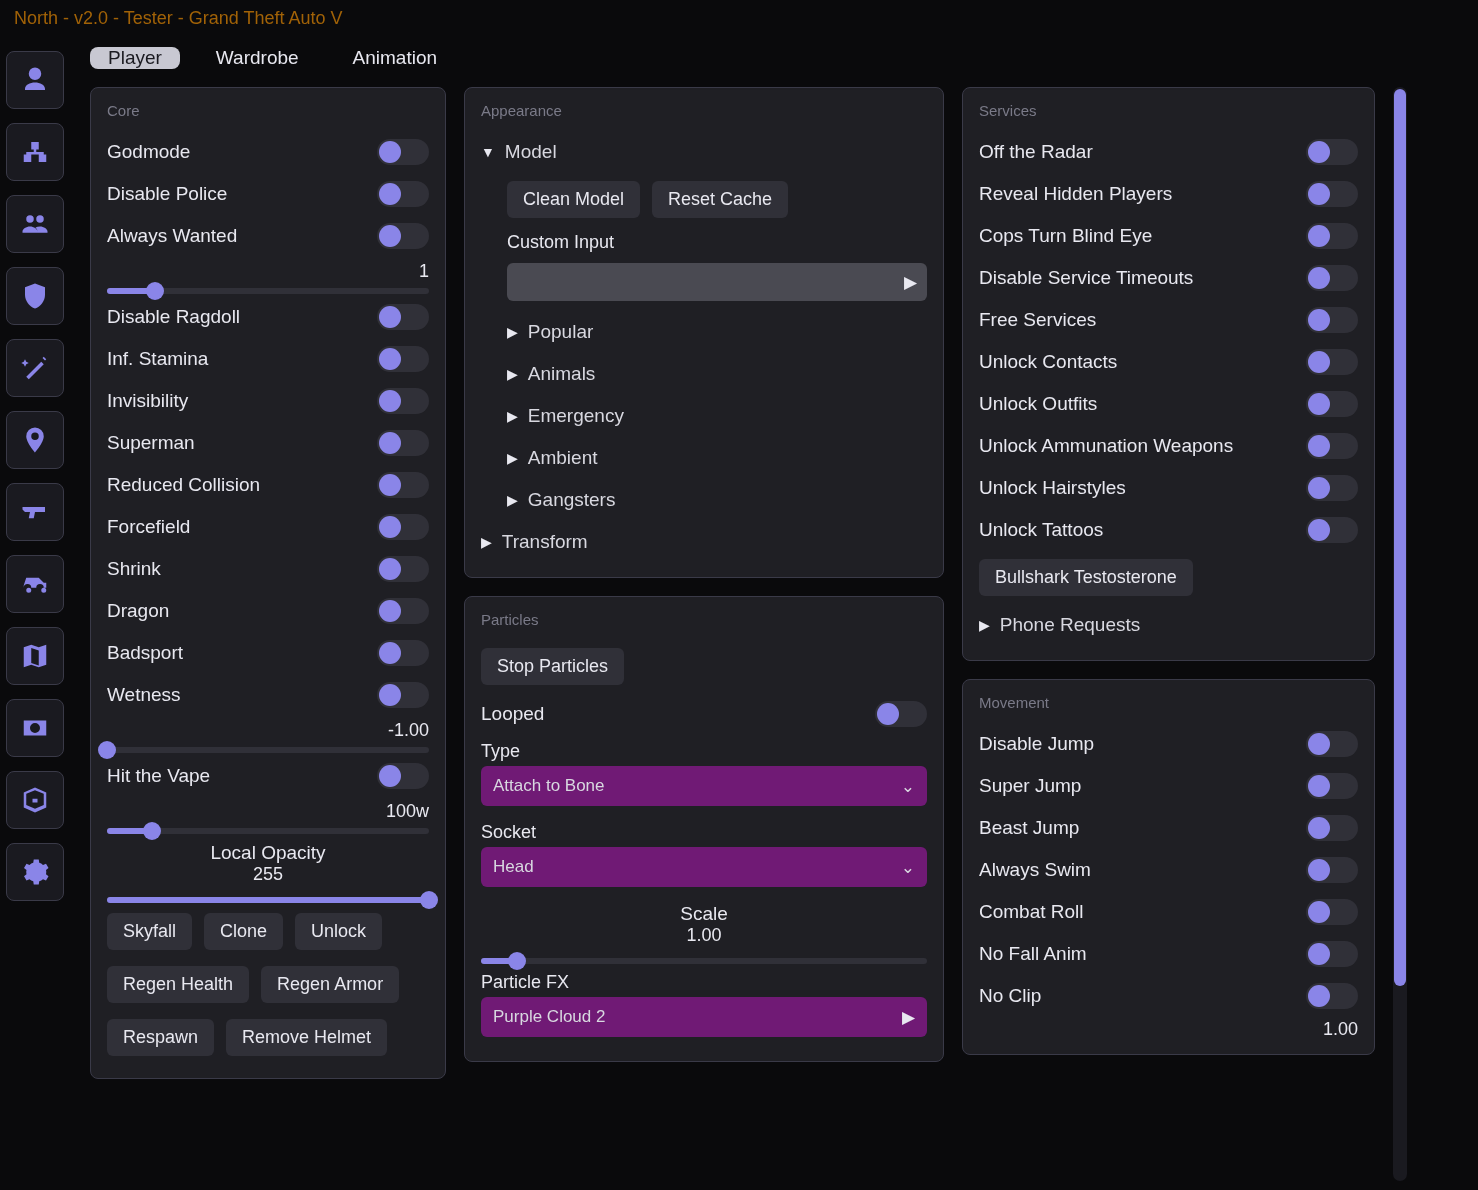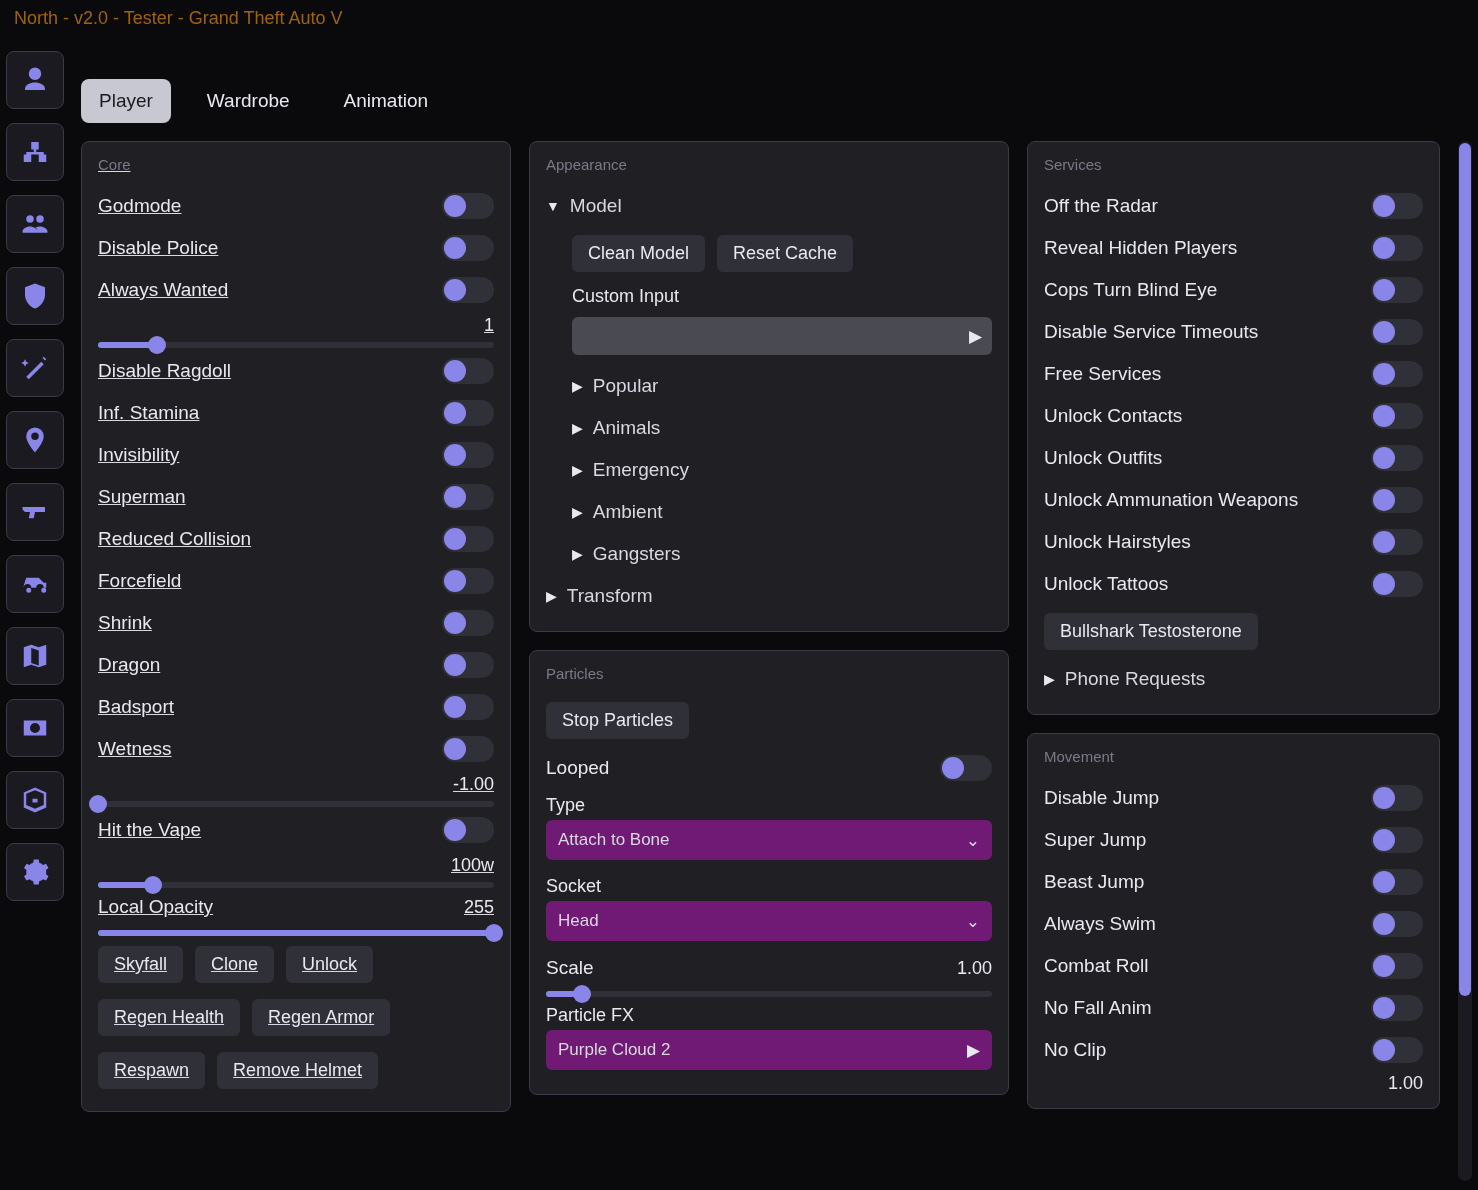--- a/index.html
+++ b/index.html
@@ -46,40 +46,39 @@
     flex-direction: column;
     gap: 14px;
   }
   .tabs {
     display: flex;
     gap: 18px;
     padding: 4px 0;
     align-items: center;
   }
   .tab {
-    padding: 11px 18px;
+    padding: 0 18px;
     border-radius: 8px;
     cursor: pointer;
     font-size: 19px;
     color: #e8e8f0;
-    margin-top: 32px;
   }
   .tab.active {
     background: #c8c8d2;
     color: #1a1a20;
     font-weight: 500;
   }
   .columns {
     display: flex;
     gap: 18px;
     flex: 1;
     overflow: hidden;
   }
   .col { display: flex; flex-direction: column; gap: 18px; }
-  .col1 { width: 430px; text-decoration: underline; }
+  .col1 { width: 356px; }
   .col2 { width: 480px; }
   .col3 { width: 413px; }
   .panel {
     background: #1f1f24;
     border: 1px solid #3a3a48;
     border-radius: 8px;
     padding: 14px 16px;
   }
   .panel-title {
     font-size: 15px;
@@ -200,21 +199,21 @@
   }
   .scrollbar-thumb {
     width: 12px;
     background: #8a85e8;
     border-radius: 6px;
     position: absolute;
     left: 1px;
     top: 2px;
     height: 82%;
   }
-  .val-right { display:flex; justify-content:space-between; align-items:center; }
+  .val-right { display:flex; justify-content:space-between; align-items:center;flex-direction:column; }
 </style>
 </head>
 <body>
 
 <div class="titlebar">North - v2.0 - Tester - Grand Theft Auto V</div>
 
 <div class="app">
 
   <div class="sidebar">
     <div class="side-btn">

